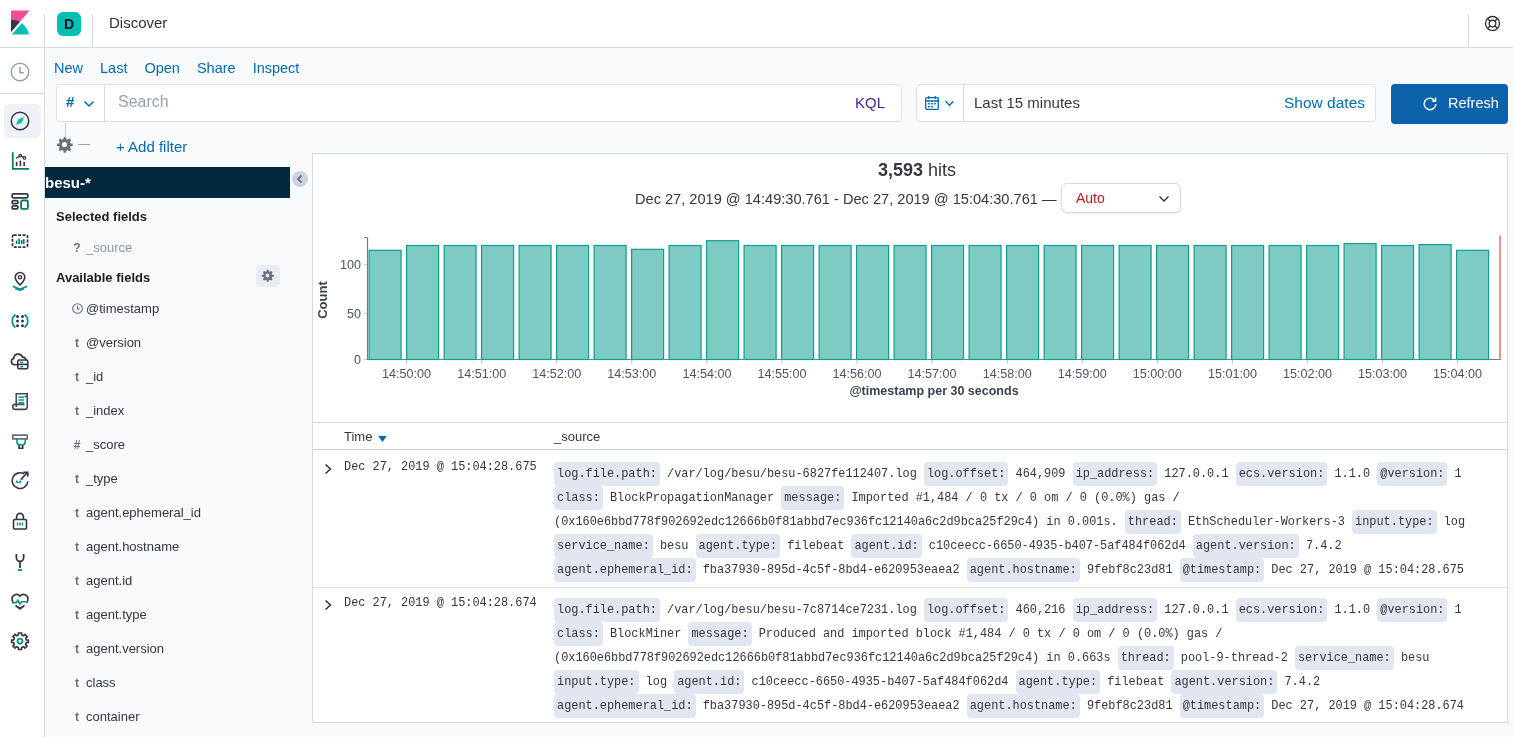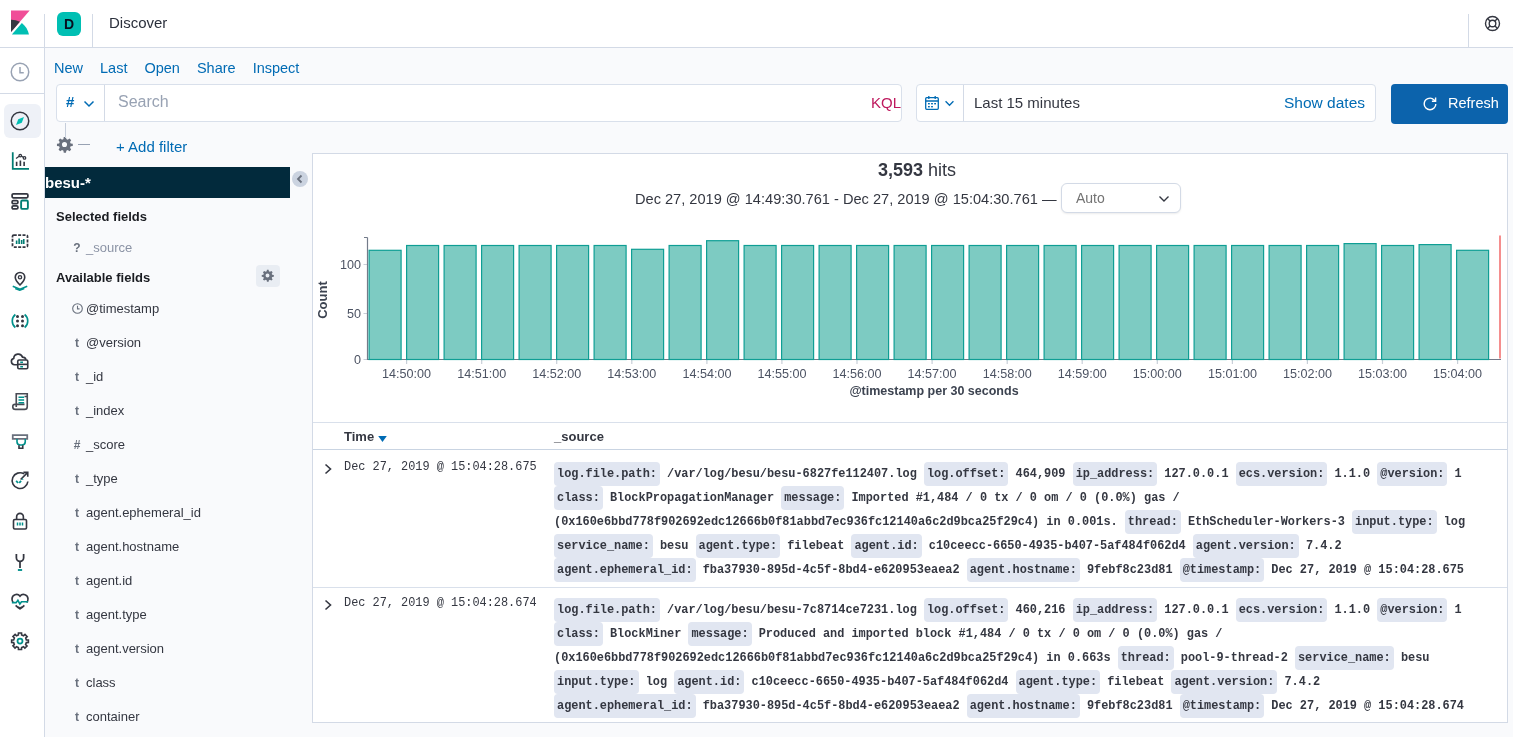--- a/index.html
+++ b/index.html
@@ -22,21 +22,21 @@
 
 #content { position:absolute; left:45px; top:48px; width:1468px; height:689px; background:#f9fafc; }
 #menubar { position:absolute; left:9px; top:12px; font-size:14.5px; color:#006bb4; }
 #menubar span { margin-right:17px; }
 
 .formbox { position:absolute; background:#fff; border:1px solid #d9e0eb; border-radius:4px; height:38px; }
 #searchbox { left:11px; top:36px; width:846px; }
 #qmenu { position:absolute; left:0; top:0; width:48px; height:36px; border-right:1px solid #d3dae6; }
 #qmenu .hash { position:absolute; left:9px; top:8px; color:#006bb4; font-size:15px; font-weight:bold; }
 #sphold { position:absolute; left:61px; top:8px; font-size:16px; color:#98a2b3; }
-#kql { position:absolute; right:0; top:9px; font-size:15px; color:#be185d; }
+#kql { position:absolute; right:16px; top:9px; font-size:15px; color:#4c1d95; }
 #datebox { left:871px; top:36px; width:460px; }
 #datesep { position:absolute; left:46px; top:0; width:1px; height:36px; background:#d3dae6; }
 #datetxt { position:absolute; left:57px; top:9px; font-size:15px; color:#343741; }
 #showdates { position:absolute; right:10px; top:9px; font-size:15.5px; color:#006bb4; }
 #refresh { position:absolute; left:1346px; top:36px; width:117px; height:40px; background:#0c63ac;
   border-radius:4px; color:#fff; font-size:14.5px; }
 #refresh span { position:absolute; left:57px; top:11px; }
 #addfilter { position:absolute; left:53px; top:90px; font-size:15px; color:#006bb4;margin-left:18px; }
 
 #sidebar { position:absolute; left:0; top:119px; width:266px; }
@@ -47,26 +47,26 @@
 .fieldrow { position:absolute; left:23px; font-size:13px; color:#343741;text-align:center; }
 .ficon { display:inline-block; width:18px; color:#69707d; font-weight:bold; font-size:12px; }
 #gearbtn { position:absolute; left:211px; top:98px; width:24px; height:22px; background:#e9edf3; border-radius:4px; }
 
 #card { position:absolute; left:267px; top:105px; width:1196px; height:570px; background:#fff;
   border:1px solid #d3dae6; border-radius:0; }
 #hits { position:absolute; left:6px; top:6px; width:1196px; text-align:center; font-size:18px; color:#343741; }
 #hits b { font-weight:bold; }
 #subtitle { position:absolute; left:322px; top:37px; font-size:14.6px; color:#343741; }
 #autobox { position:absolute; left:748px; top:29px; width:120px; height:30px; background:#fff;
-  border:1px solid #d3dae6; border-radius:6px; box-shadow:0 1px 2px rgba(0,0,0,.08); font-size:14px; color:#737373; }
+  border:1px solid #d3dae6; border-radius:6px; box-shadow:0 1px 2px rgba(0,0,0,.08); font-size:14px; color:#b91c1c; }
 #autobox span { position:absolute; left:14px; top:6px; }
 #thead { position:absolute; left:0; top:268px; width:1194px; height:28px; border-top:1px solid #d9e0eb; border-bottom:1px solid #c9d4e2; }
-#thead .h { font-size:13px; font-weight:bold; color:#343741; position:absolute; top:6px; }
+#thead .h { font-size:13px; font-weight:normal; color:#343741; position:absolute; top:6px; }
 .badge { display:inline-block; background:#e1e6f1; border-radius:4px; padding:0 3px; }
-.srcline { position:absolute; left:241px; height:24px; line-height:24px; white-space:nowrap; font-size:11.9px; color:#343741; font-family:"Liberation Mono", monospace;font-weight:bold; }
+.srcline { position:absolute; left:241px; height:24px; line-height:24px; white-space:nowrap; font-size:11.9px; color:#343741; font-family:"Liberation Mono", monospace; }
 .ttime { position:absolute; left:31px; font-size:11.9px; color:#343741; font-family:"Liberation Mono", monospace; }
 #rowsep { position:absolute; left:0; top:433px; width:1194px; height:1px; background:#d9e0eb; }
 </style>
 </head>
 <body>
 
 <div id="hdr">
   <svg class="abs" style="left:8px;top:10px" width="24" height="25" viewBox="0 0 32 32">
     <path fill="#F04E98" d="M4 0v28.789L28.935 0z"></path>
     <path fill="#343741" d="M4 12.287V28.79l11.906-13.716A24.721 24.721 0 004 12.287"></path>

